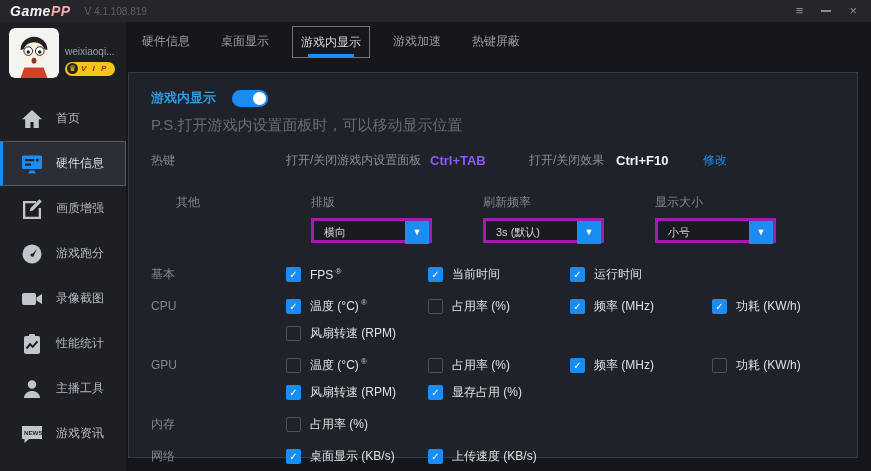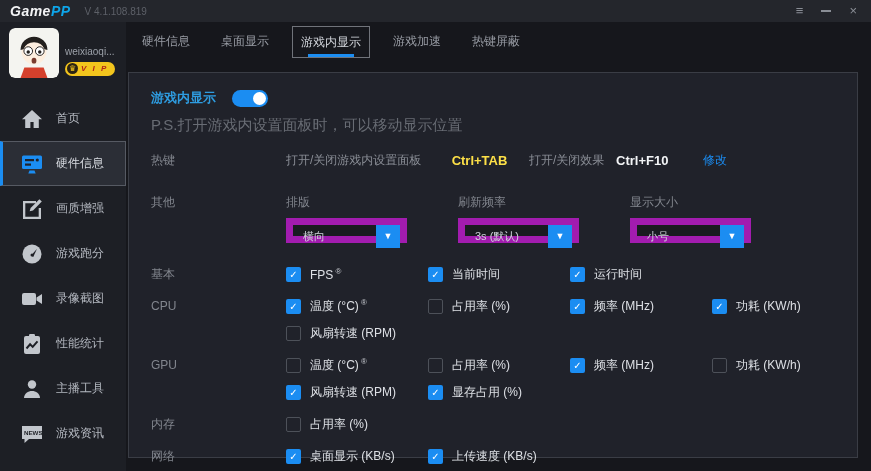--- a/index.html
+++ b/index.html
@@ -4,21 +4,21 @@
 <style>
   * { margin:0; padding:0; box-sizing:border-box; }
   html,body { background:#0d0e11; }
   body { font-family:"Liberation Sans","DejaVu Sans",sans-serif; }
   .window { position:relative; width:871px; height:471px; background:#16171c; overflow:hidden; }
 
   
   .titlebar { position:relative; height:22px; background:#24262c; display:flex; align-items:center; padding:0 10px; }
   .logo { font-style:italic; font-weight:bold; font-size:14px; letter-spacing:.5px; }
   .logo-game { color:#f2f3f5; }
-  .logo-pp { color:#0ea5e9;font-style:italic; }
+  .logo-pp { color:#fca5a5;font-style:italic; }
   .version { margin-left:14px; font-size:10px; color:#5d6068; }
   .win-controls { margin-left:auto; display:flex; align-items:center; gap:18px; padding-right:4px; }
   .wc { color:#8a8e96; font-size:13px; line-height:22px; cursor:pointer; }
   .wc-min { display:inline-block; width:10px; height:2px; background:#8a8e96; }
 
   
   .body-wrap { display:flex; height:449px; }
   .sidebar { width:126px; flex:none; background:#1d1f25; }
   .main { flex:1; background:#16171c; }
 
@@ -52,30 +52,30 @@
   .panel-head { display:flex; align-items:center; padding-left:22px; }
   .panel-title { font-size:13px; font-weight:bold; color:#2e9ce0; }
   .toggle { position:relative; width:36px; height:17px; border-radius:9px; background:#1b8df2; margin-left:16px; cursor:pointer; }
   .toggle .knob { position:absolute; top:2px; right:2px; width:13px; height:13px; border-radius:50%; background:#fff; }
   .note { padding-left:22px; margin-top:9px; font-size:15px; color:#686c74; }
 
   .row-label { width:157px; flex:none; padding-left:22px; font-size:12px; color:#82868e; }
 
   .hotkey-row { display:flex; align-items:center; margin-top:17px; }
   .hk-label1 { width:144px; flex:none; font-size:12px; color:#8a8e96; }
-  .hk-key1 { width:99px; flex:none; font-size:13px; font-weight:bold; color:#fde047;text-align:center; }
+  .hk-key1 { width:99px; flex:none; font-size:13px; font-weight:bold; color:#8b5cf6; }
   .hk-label2 { width:87px; flex:none; font-size:12px; color:#8a8e96; }
   .hk-key2 { width:87px; flex:none; font-size:13px; font-weight:bold; color:#f2f4f6; }
   .modify { font-size:12px; color:#1b8df2; cursor:pointer; text-decoration:none; }
 
-  .other-row { display:flex; align-items:flex-start; margin-top:25px; }
+  .other-row { display:flex; align-items:flex-start; margin-top:25px;margin-left:25px; }
   .dd-wrap { display:flex;align-items:flex-end; }
   .dd-group { width:172px; flex:none; }
   .dd-label { font-size:12px; color:#82868e; }
-  .dd-field { margin-top:7px; width:121px; height:25px; display:flex; background:#191b20; border:7px solid #a21caf; cursor:pointer; }
+  .dd-field { margin-top:7px; width:121px; height:25px; display:flex; background:#191b20; border:3px solid #a21caf; cursor:pointer; }
   .dd-value { flex:1; font-size:11px; color:#cfd3da; line-height:23px; padding-left:10px; white-space:nowrap; }
   .dd-btn { width:24px; height:23px; flex:none; background:#1b8df2; color:#fff; font-size:9px; text-align:center; line-height:23px; }
 
   .sections { margin-top:18px; }
   .section { display:flex; align-items:flex-start; margin-bottom:5px; }
   .section .row-label { line-height:27px; }
   .sec-rows { flex:1; }
   .sec-row { display:flex; height:27px; align-items:center; }
   .cell { width:142px; flex:none; display:flex; align-items:center; cursor:pointer; }
   .checkbox { width:15px; height:15px; flex:none; border-radius:2px; margin-right:9px; text-align:center; }

